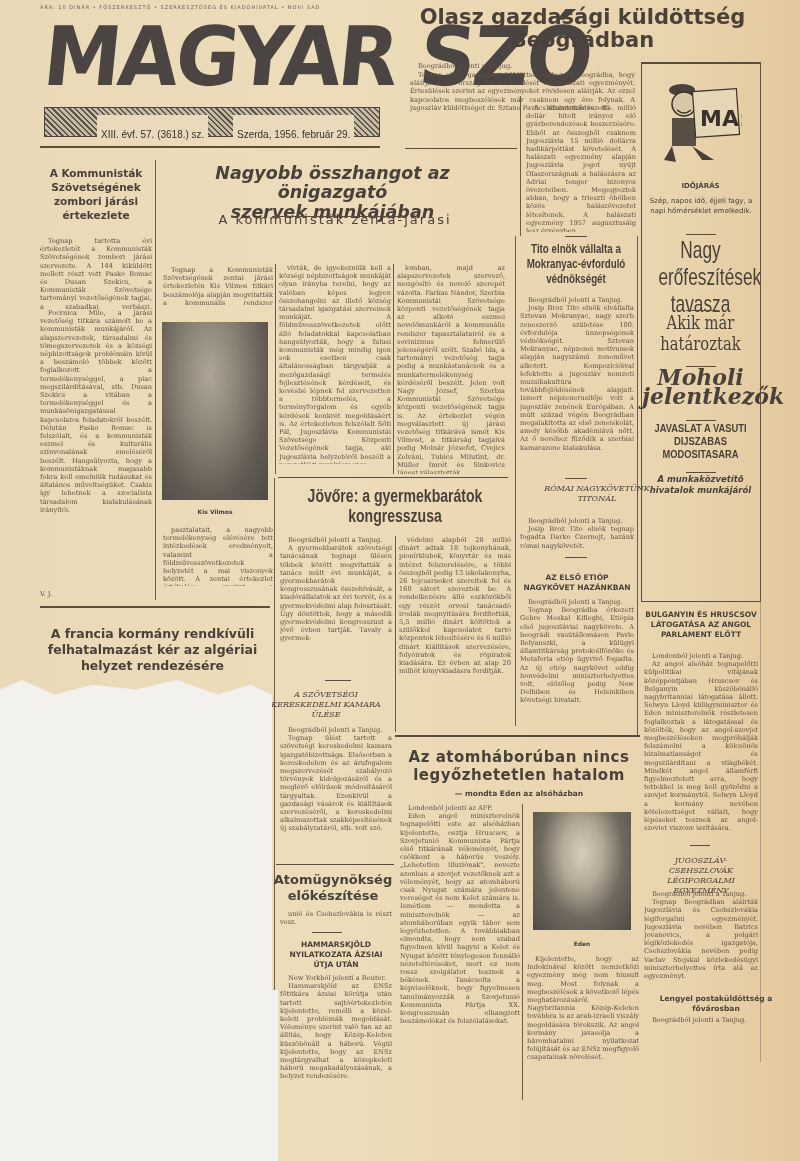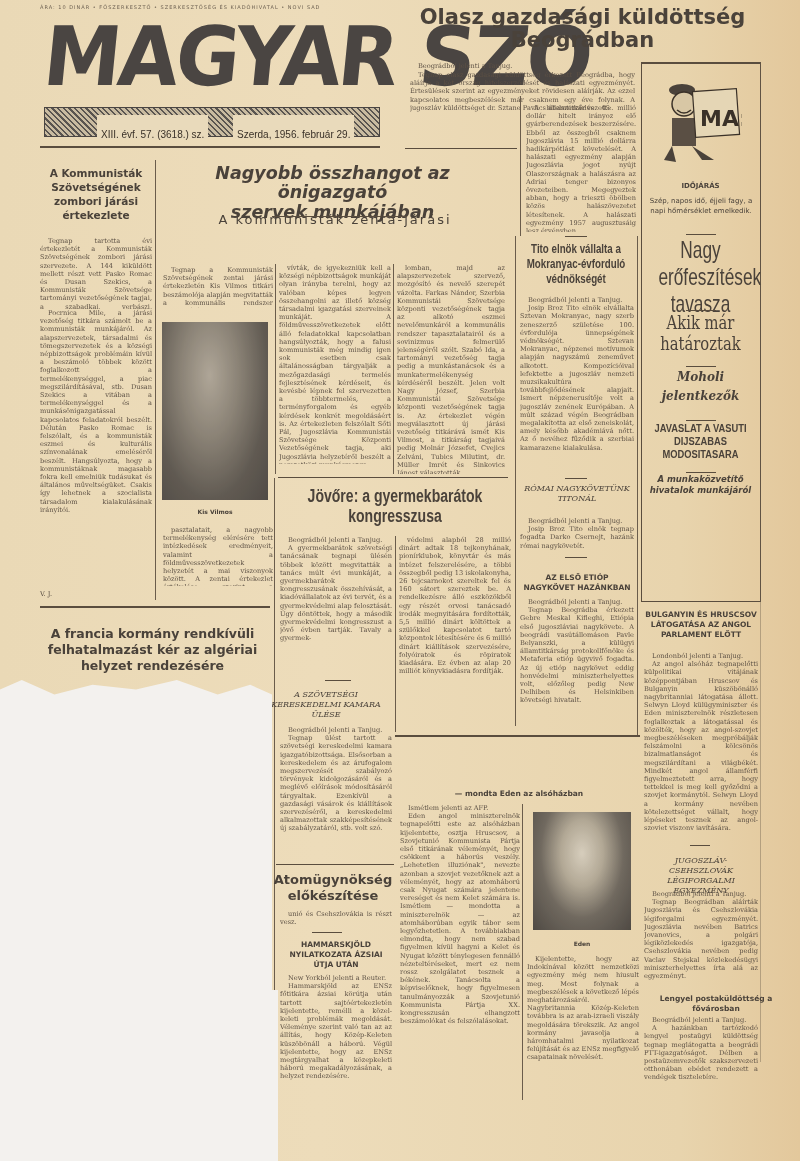--- a/index.html
+++ b/index.html
@@ -129,21 +129,21 @@
   <div class="vrule" style="left:515px; top:236px; height:490px;"></div>
   <div class="vrule" style="left:637px; top:236px; height:500px;"></div>
   <div class="rule" style="left:565px; top:236px; width:22px; height:1px;"></div>
   <div class="abs headline hl-condensed" style="left:505px; top:242px; width:142px; font-size:12.5px; line-height:15px;">Tito elnök vállalta a Mokranyac-évforduló védnökségét</div>
   <div class="abs text" style="left:520px; top:296px; width:114px; height:180px; overflow:hidden;">
     <p>Beográdból jelenti a Tanjug.</p>
     <p>Josip Broz Tito elnök elvállalta Sztevan Mokranyac, nagy szerb zeneszerző születése 100. évfordulója ünnepségének védnökségét. Sztevan Mokranyac, népzenei motívumok alapján nagyszámú zeneművet alkotott. Kompozícióival lefektette a jugoszláv nemzeti muzsikakultúra továbbfejlődésének alapjait. Ismert népzenerusítője volt a jugoszláv zenének Európában. A múlt század végén Beográdban megalakította az első zeneiskolát, amely később akadémiává nőtt. Az ő nevéhez fűződik a szerbiai kamarazene kialakulása.</p>
   </div>
   <div class="rule" style="left:565px; top:478px; width:22px; height:1px;"></div>
 
-  <div class="abs headline hl-ital" style="left:520px; top:484px; width:114px; font-size:8px; font-weight:normal; font-family:'DejaVu Serif',serif; line-height:10px;">RÓMAI NAGYKÖVETÜNK TITONÁL</div>
+  <div class="abs headline hl-ital" style="left:540px; top:484px; width:114px; font-size:8px; font-weight:normal; font-family:'DejaVu Serif',serif; line-height:10px;">RÓMAI NAGYKÖVETÜNK TITONÁL</div>
   <div class="abs text" style="left:520px; top:517px; width:114px; height:38px; overflow:hidden;">
     <p>Beográdból jelenti a Tanjug.</p>
     <p>Josip Broz Tito elnök tegnap fogadta Darko Csernejt, hazánk római nagykövetét.</p>
   </div>
   <div class="rule" style="left:565px; top:557px; width:22px; height:1px;"></div>
   <div class="abs headline" style="left:520px; top:573px; width:114px; font-size:7.5px; line-height:10px;">AZ ELSŐ ETIÓP NAGYKÖVET HAZÁNKBAN</div>
   <div class="abs text" style="left:520px; top:598px; width:114px; height:128px; overflow:hidden;">
     <p>Beográdból jelenti a Tanjug.</p>
     <p>Tegnap Beográdba érkezett Gebre Meskal Kifleghi, Etiópia első jugoszláviai nagykövete. A beográdi vasútállomáson Pavle Belyanszki, a külügyi államtitkárság protokollfőnöke és Metaferia etióp ügyvivő fogadta. Az új etióp nagykövet eddig honvédelmi miniszterhelyettes volt, előzőleg pedig New Delhiben és Helsinkiben követségi hivatalt.</p>
   </div>
@@ -160,21 +160,21 @@
       <rect x="32" y="14" width="44" height="46" fill="#e5d6b5" stroke="#3a3128" stroke-width="1.2" transform="rotate(-4 54 37)"></rect>
       <text x="38" y="50" font-family="DejaVu Sans, sans-serif" font-weight="bold" font-size="22" fill="#3a3128">MA:</text>
     </svg>
     <div class="abs" style="left:0; top:118px; width:117px; text-align:center; font-family:'DejaVu Sans',sans-serif; font-weight:bold; font-size:7px; color:#4a423a;">IDŐJÁRÁS</div>
     <div class="abs" style="left:6px; top:132px; width:106px; text-align:center; font-family:'DejaVu Sans',sans-serif; font-size:7px; line-height:10px; color:#4a423a;">Szép, napos idő, éjjeli fagy, a napi hőmérséklet emelkedik.</div>
     <div class="abs small-rule" style="left:44px; top:164px;"></div>
     <div class="abs headline" style="left:0; top:172px; width:117px; font-family:'Liberation Sans',sans-serif; font-size:24px; line-height:27px; font-weight:normal; transform:scaleX(0.72); transform-origin:center;">Nagy erőfeszítések tavasza</div>
     <div class="abs small-rule" style="left:44px; top:240px;"></div>
     <div class="abs headline" style="left:0; top:248px; width:117px; font-family:'DejaVu Serif',serif; font-size:18px; line-height:21px; font-weight:normal; transform:scaleX(0.82); transform-origin:center;">Akik már határoztak</div>
     <div class="abs small-rule" style="left:44px; top:296px;"></div>
-    <div class="abs headline hl-ital" style="left:0; top:304px; width:117px; font-family:'DejaVu Serif',serif; font-size:12px; line-height:19px;">Moholi jelentkezők</div>
+    <div class="abs headline hl-ital" style="left:0; top:304px; width:117px; font-family:'DejaVu Serif',serif; font-size:22px; line-height:19px;">Moholi jelentkezők</div>
     <div class="abs small-rule" style="left:44px; top:350px;"></div>
     <div class="abs headline" style="left:0; top:358px; width:117px; font-family:'Liberation Sans',sans-serif; font-size:11px; line-height:13px; transform:scaleX(0.85); transform-origin:center;">JAVASLAT A VASUTI DIJSZABAS MODOSITASARA</div>
     <div class="abs small-rule" style="left:44px; top:402px;"></div>
     <div class="abs headline hl-ital" style="left:0; top:410px; width:117px; font-size:8.5px; line-height:11px;">A munkaközvetítő hivatalok munkájáról</div>
   </div>
 
   <div class="vrule" style="left:760px; top:62px; height:1000px; opacity:0.4;"></div>
   <div class="abs headline" style="left:644px; top:610px; width:114px; font-size:7.5px; line-height:10px;">BULGANYIN ÉS HRUSCSOV LÁTOGATÁSA AZ ANGOL PARLAMENT ELŐTT</div>
   <div class="abs text" style="left:644px; top:652px; width:114px; height:178px; overflow:hidden;">
     <p>Londonból jelenti a Tanjug.</p>
@@ -182,21 +182,20 @@
   </div>
   <div class="rule" style="left:690px; top:845px; width:20px; height:1px;"></div>
   <div class="abs headline hl-ital" style="left:644px; top:856px; width:114px; font-size:8px; font-weight:normal; font-family:'DejaVu Serif',serif; line-height:10px;">JUGOSZLÁV-CSEHSZLOVÁK LÉGIFORGALMI EGYEZMÉNY</div>
   <div class="abs text" style="left:644px; top:890px; width:114px; height:98px; overflow:hidden;">
     <p>Beográdból jelenti a Tanjug.</p>
     <p>Tegnap Beográdban aláírták Jugoszlávia és Csehszlovákia légiforgalmi egyezményét. Jugoszlávia nevében Batrics Jovanovics, a polgári légiközlekedés igazgatója, Csehszlovákia nevében pedig Vaclav Stejskal közlekedésügyi miniszterhelyettes írta alá az egyezményt.</p>
   </div>
   <div class="abs headline" style="left:644px; top:994px; width:114px; font-size:7.5px; line-height:10px;margin-left:15px;">Lengyel postaküldöttség a fővárosban</div>
   <div class="abs text" style="left:644px; top:1016px; width:114px; height:76px; overflow:hidden;">
     <p>Beográdból jelenti a Tanjug.</p>
-    <p>A hazánkban tartózkodó lengyel postaügyi küldöttség tegnap meglátogatta a beográdi PTT-igazgatóságot. Délben a postaüzemvezetők szakszervezeti otthonában ebédet rendezett a vendégek tiszteletére.</p>
   </div>
 
   <div class="vrule" style="left:274px; top:478px; height:620px;"></div>
   <div class="abs headline hl-condensed" style="left:275px; top:486px; width:240px; font-size:18px; line-height:20px;">
     <div>Jövőre: a gyermekbarátok</div>
     <div>kongresszusa</div>
   </div>
   <div class="abs text" style="left:280px; top:536px; width:112px; height:142px; overflow:hidden;">
     <p>Beográdból jelenti a Tanjug.</p>
     <p>A gyermekbarátok szövetségi tanácsának tegnapi ülésén többek között megvitatták a tanács múlt évi munkáját, a gyermekbarátok kongresszusának összehívását, a kiadóvállalatok az évi tervét, és a gyermekvédelmi alap felosztását. Úgy döntöttek, hogy a második gyermekvédelmi kongresszust a jövő évben tartják. Tavaly a gyermek-</p>
@@ -220,23 +219,27 @@
   <div class="abs text" style="left:280px; top:910px; width:112px;">
     <p>unió és Csehszlovákia is részt vesz.</p>
   </div>
   <div class="rule" style="left:312px; top:932px; width:30px; height:1px;"></div>
   <div class="abs headline" style="left:280px; top:940px; width:112px; font-size:7.5px; line-height:10px;">HAMMARSKJÖLD NYILATKOZATA ÁZSIAI ÚTJA UTÁN</div>
   <div class="abs text" style="left:280px; top:974px; width:112px; height:126px; overflow:hidden;">
     <p>New Yorkból jelenti a Reuter.</p>
     <p>Hammarskjöld az ENSz főtitkára ázsiai körútja után tartott sajtóértekezletén kijelentette, remélli a közel-keleti problémák megoldását. Véleménye szerint való tan az az állítás, hogy Közép-Keleten küszöbönáll a háború. Végül kijelentette, hogy az ENSz megtárgyalhat a közepkeleti háború megakadályozásának, a helyzet rendezésére.</p>
   </div>
 
+  <div class="abs headline" style="left:398px; top:748px; width:242px; font-size:15px; line-height:18px; letter-spacing:0.5px;">
+    <div>Az atomháborúban nincs</div>
+    <div>legyőzhetetlen hatalom</div>
+  </div>
   <div class="abs headline" style="left:398px; top:790px; width:242px; font-size:7.5px;">— mondta Eden az alsóházban</div>
   <div class="abs text" style="left:400px; top:804px; width:120px; height:296px; overflow:hidden;">
-    <p>Ismétlem jelenti az AFP.</p>
+    <p>Londonból jelenti az AFP.</p>
     <p>Eden angol miniszterelnök tegnapelőtti este az alsóházban kijelentette, osztja Hruscsov, a Szovjetunió Kommunista Pártja első titkárának véleményét, hogy csökkent a háborús veszély. „Lehetetlen illuziónak", nevezte azonban a szovjet vezetőknek azt a véleményét, hogy az atomháború csak Nyugat számára jelentene vereséget és nem Kelet számára is. Ismétlem — mondotta a miniszterelnök — az atomháborúban egyik tábor sem legyőzhetetlen. A továbbiakban elmondta, hogy nem szabad figyelmen kívül hagyni a Kelet és Nyugat között ténylegesen fennálló nézeteltéréseket, mert ez nem rossz szolgálatot tesznek a békének. Tanácsolta a képviselőknek, hogy figyelmesen tanulmányozzák a Szovjetunió Kommunista Pártja XX. kongresszusán elhangzott beszámolókat és felszólalásokat.</p>
   </div>
   <div class="vrule" style="left:522px; top:804px; height:296px;"></div>
   <div class="photo" style="left:533px; top:812px; width:98px; height:118px; background: radial-gradient(ellipse at 50% 35%, #e0d6c3 0%, #b8ad98 30%, #6e665b 60%, #4a443d 100%);"></div>
   <div class="abs caption" style="left:533px; top:940px; width:98px;">Eden</div>
   <div class="abs text" style="left:527px; top:955px; width:112px; height:145px; overflow:hidden;">
     <p>Kijelentette, hogy az Indokínával között nemzetközi egyezmény még nem hiusult meg. Most folynak a megbeszélések a következő lépés meghatározásáról. Nagybritannia Közép-Keleten továbbra is az arab-izraeli viszály megoldására törekszik. Az angol kormány javasolja a háromhatalmi nyilatkozat felújítását és az ENSz megfigyelő csapatainak növelését.</p>
   </div>
 
   <div class="torn"></div>

